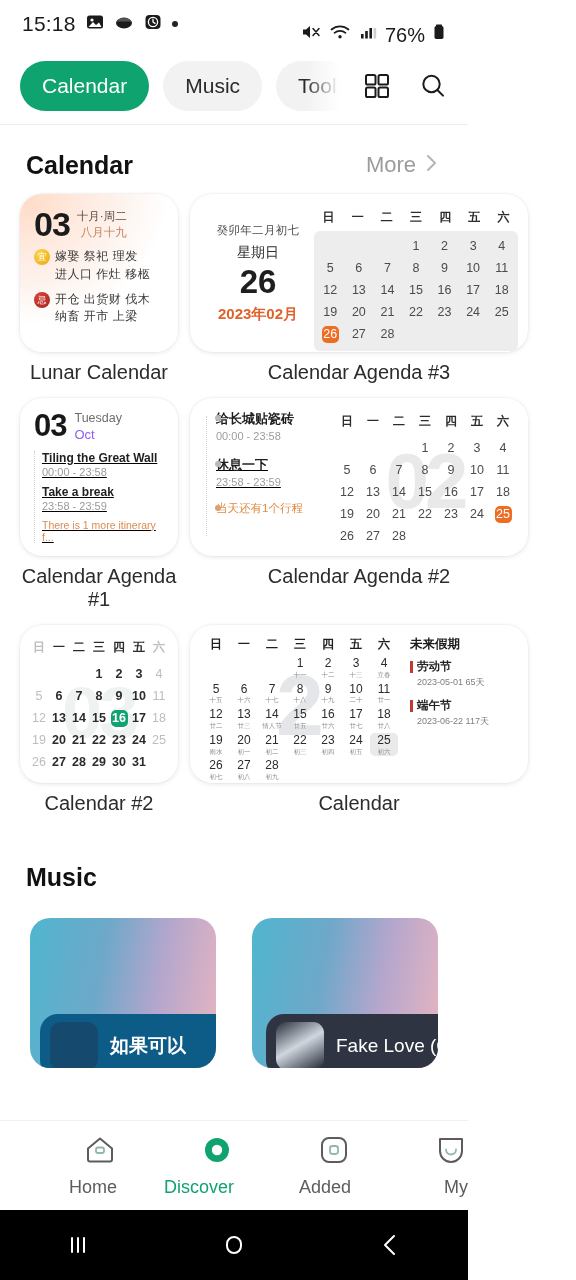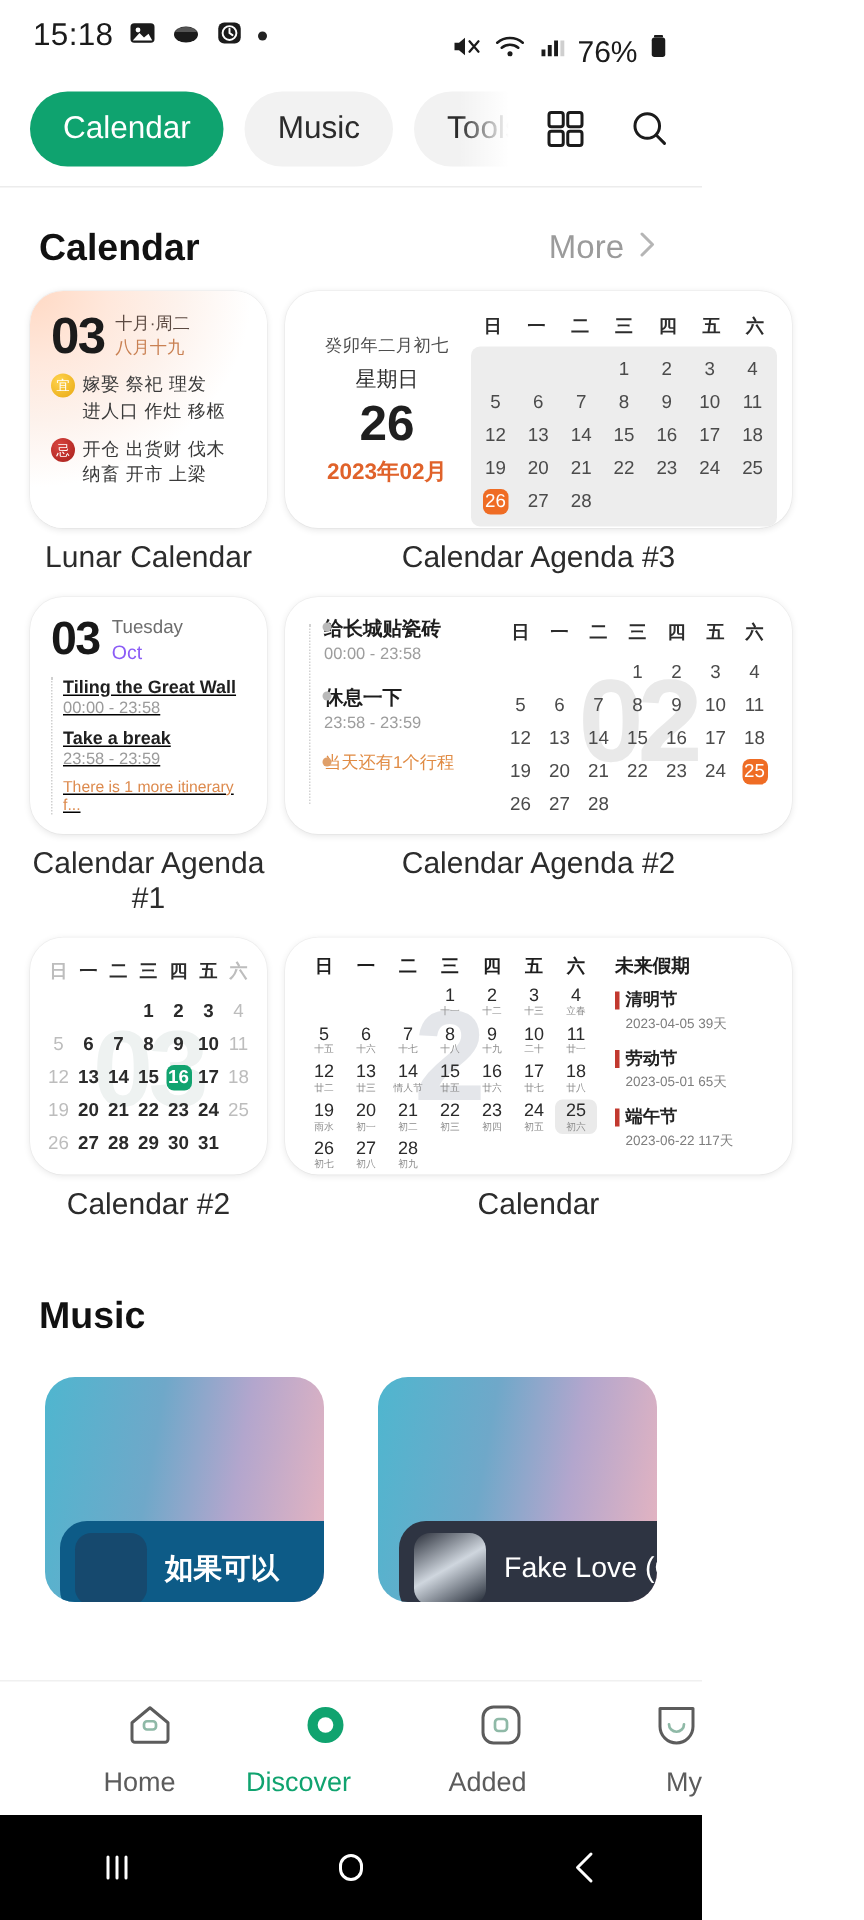--- a/index.html
+++ b/index.html
@@ -75,21 +75,21 @@
   .card.sq { width:158px; height:158px; }
   .card.wide { width:338px; height:158px; }
 
   
   .lunar {
     background: radial-gradient(130% 115% at 0% 0%, #ffd9c4 0%, #ffe8dc 26%, #fdf2ec 48%, #ffffff 72%);
     padding: 14px 12px 10px 14px;
   }
   .lun-top { display:flex; align-items:flex-start; gap:7px; }
   .lun-num { font-size:34px; font-weight:800; color:#1b1b1b; line-height:.95; letter-spacing:-1px; }
-  .lun-dates { padding-top:1px; }
+  .lun-dates { padding-top:1px;text-align:right; }
   .lun-d1 { font-size:11.5px; color:#5c4a42; line-height:1.35; }
   .lun-d2 { font-size:11.5px; color:#c98052; line-height:1.35; }
   .lun-block { display:flex; align-items:flex-start; gap:5px; margin-top:8px; }
   .badge {
     width:16px; height:16px; border-radius:50%; flex:0 0 16px;
     display:flex; align-items:center; justify-content:center;
     font-size:9px; color:#fff; margin-top:1px;
   }
   .badge.yi { background: radial-gradient(circle at 35% 30%, #ffd34d, #e8a812); }
   .badge.ji { background: radial-gradient(circle at 35% 30%, #d8453f, #a7201c); }
@@ -416,21 +416,21 @@
         </div>
 
         <div class="wcell large">
           <div class="card wide ag2">
             <div class="ag2-left">
               <div style="position:relative;">
                 <span class="ag2-dot" style="top:5px;"></span>
                 <div class="ag2-title">给长城贴瓷砖</div>
                 <div class="ag2-time">00:00 - 23:58</div>
               </div>
-              <div style="position:relative; margin-top:14px;">
+              <div style="position:relative; margin-top:14px;text-decoration:underline;">
                 <span class="ag2-dot" style="top:5px;"></span>
                 <div class="ag2-title">休息一下</div>
                 <div class="ag2-time">23:58 - 23:59</div>
               </div>
               <div style="position:relative; margin-top:13px;">
                 <span class="ag2-dot" style="top:4px; background:#e0a06a;"></span>
                 <div class="ag2-note">当天还有1个行程</div>
               </div>
             </div>
             <div class="ag2-right">
@@ -676,24 +676,20 @@
                   </div>
                   <div class="cf-cell">
                     <div class="cf-d">28</div>
                     <div class="cf-l">初九</div>
                   </div>
                 </div>
             </div>
             <div class="calf-right">
               <div class="hol-title">未来假期</div>
               <div class="hol">
-                <div class="hol-n">清明节</div>
-                <div class="hol-d">2023-04-05 39天</div>
-              </div>
-              <div class="hol">
                 <div class="hol-n">劳动节</div>
                 <div class="hol-d">2023-05-01 65天</div>
               </div>
               <div class="hol">
                 <div class="hol-n">端午节</div>
                 <div class="hol-d">2023-06-22 117天</div>
               </div>
             </div>
           </div>
           <div class="wlabel">Calendar</div>

